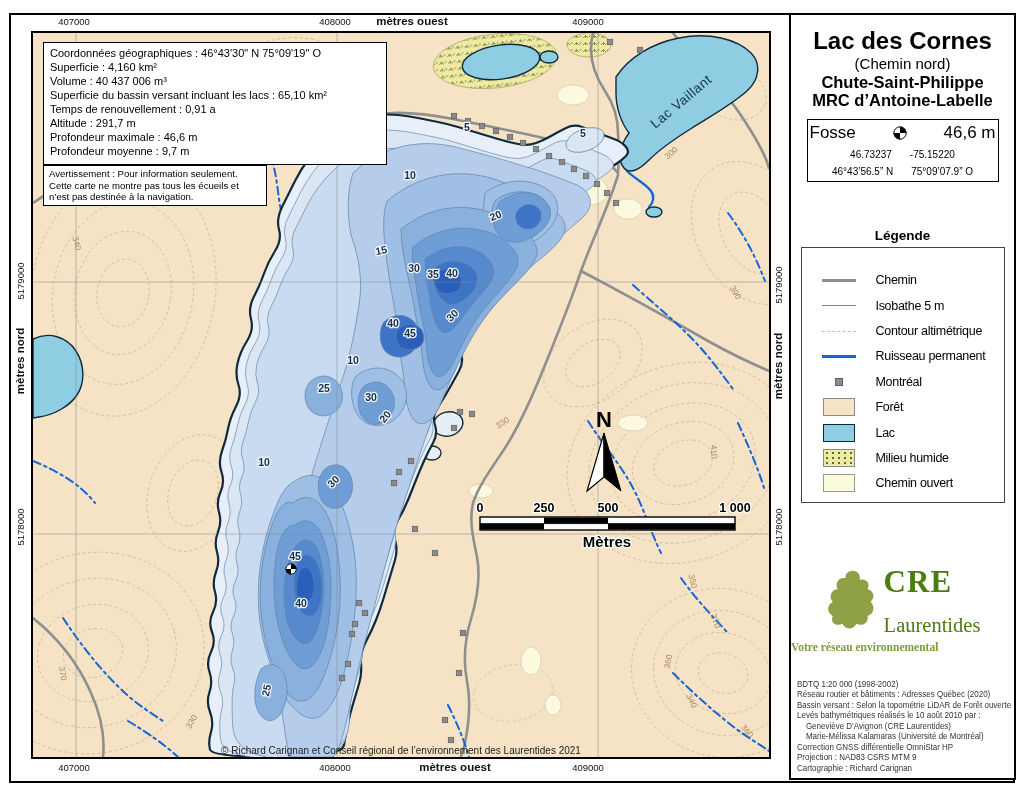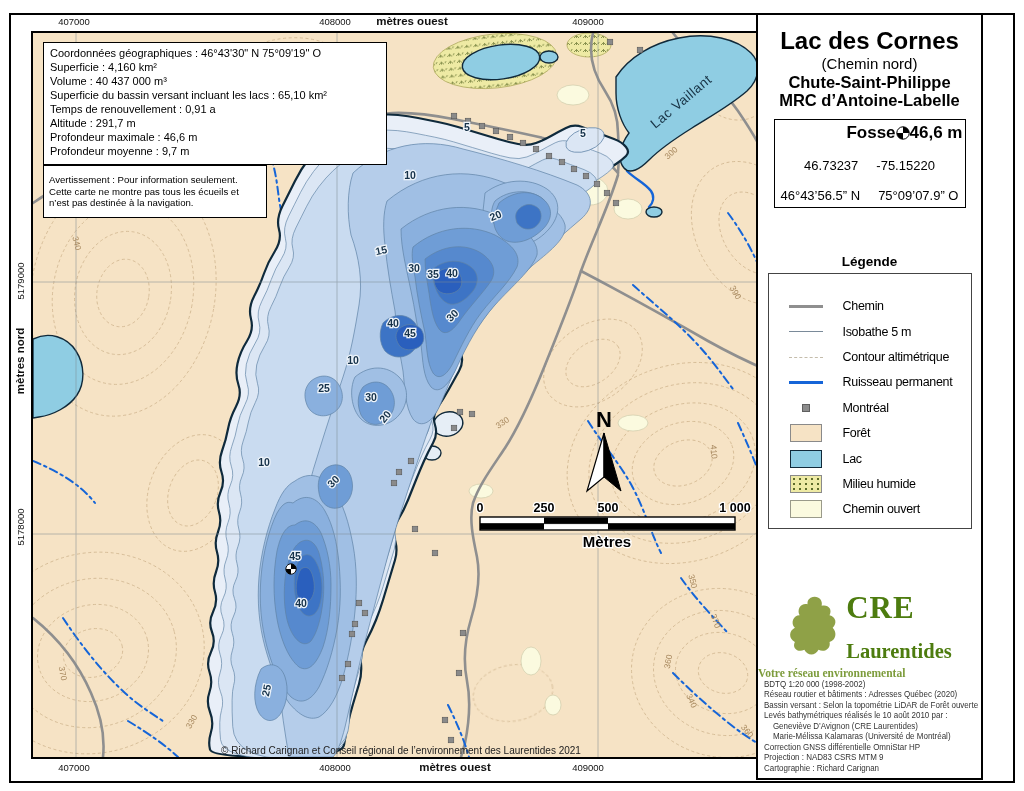--- a/index.html
+++ b/index.html
@@ -9,60 +9,60 @@
   
   #map-frame{position:absolute;left:31px;top:31px;width:736px;height:724px;border:2px solid #000;
              background:#f6e3c5;}
   #map-svg{position:absolute;left:0;top:0;}
   .axis-label{position:absolute;transform:translate(-50%,-50%);font-size:9.5px;color:#111;white-space:nowrap;}
   .axis-label.vert{transform:translate(-50%,-50%) rotate(-90deg);}
   .axis-label.unit{font-size:11.5px;font-weight:bold;}
   .info-box{position:absolute;left:10px;top:9px;width:330px;border:1.5px solid #000;background:#fff;
             padding:4px 6px 5px;font-size:11px;line-height:1.27;color:#000;}
   .warn-box{position:absolute;left:10px;top:132px;width:212px;border:1.5px solid #000;background:#fff;
-            padding:8px 5px;font-size:9.6px;line-height:1.22;color:#000;}
+            padding:2px 5px;font-size:9.6px;line-height:1.22;color:#000;}
   .map-copyright{position:absolute;left:0;bottom:1px;width:100%;text-align:center;font-size:10px;color:#222;}
   
   .dl{font:600 10.5px "Liberation Sans",sans-serif;fill:#16324a;stroke:#eef4fa;stroke-width:2.6px;
       paint-order:stroke;text-anchor:middle;}
   .el{font:8.5px "Liberation Sans",sans-serif;fill:#a8895f;text-anchor:middle;}
   .sb{font:700 12.5px "Liberation Sans",sans-serif;fill:#000;stroke:#fff;stroke-width:2.5px;paint-order:stroke;text-anchor:middle;}
   .sbu{font:700 15px "Liberation Sans",sans-serif;fill:#000;stroke:#fff;stroke-width:2.5px;paint-order:stroke;text-anchor:middle;}
   .north-n{font:700 22px "Liberation Sans",sans-serif;fill:#000;text-anchor:middle;}
   .vaillant{font:13.5px "Liberation Sans",sans-serif;fill:#173244;letter-spacing:.5px;text-anchor:middle;}
   
-  #panel{position:absolute;left:756px;top:13px;width:223px;height:763px;border:2px solid #000;background:#fff;}
+  #panel{position:absolute;left:789px;top:13px;width:223px;height:763px;border:2px solid #000;background:#fff;}
   .title-block{text-align:center;margin-top:13px;line-height:1.12;}
   .t1{font-size:24px;font-weight:bold;color:#000;}
   .t2{font-size:15px;color:#000;margin-top:1px;}
   .t3{font-size:16.5px;font-weight:bold;}
   .t4{font-size:16.5px;font-weight:bold;}
   .fosse-box{margin:9px auto 0;width:186px;border:1px solid #000;padding:3px 2px 4px;text-align:center;}
-  .fosse-l1{display:flex;align-items:center;justify-content:flex-end;font-size:17px;font-weight:bold;}
-  .fosse-l2,.fosse-l3{font-size:13px;margin-top:15px;display:flex;justify-content:center;gap:18px;}
+  .fosse-l1{display:flex;align-items:center;justify-content:space-between;font-size:17px;font-weight:normal;}
+  .fosse-l2,.fosse-l3{font-size:10px;margin-top:6px;display:flex;justify-content:center;gap:18px;}
   .legend-title{text-align:center;font-weight:bold;font-size:13.5px;margin-top:46px;}
   .legend-box{margin:4px auto 0;width:202px;border:1px solid #444;padding:20px 0 6px;}
   .lg-row{display:flex;align-items:center;height:25.4px;}
   .lg-swcol{width:74px;display:flex;justify-content:center;flex:none;}
   .lg-label{font-size:12.5px;letter-spacing:-0.3px;color:#000;}
   .sw-chemin{width:34px;height:3px;background:#8f8f8f;}
   .sw-isobathe{width:34px;height:1.2px;background:#7a8a99;}
   .sw-contour{width:34px;height:0;border-top:1.4px dashed #c4bcab;}
   .sw-rperm{width:34px;height:2.6px;background:#1565d8;}
   .sw-rint{width:34px;height:2.6px;background:repeating-linear-gradient(90deg,#1565d8 0 9px,transparent 9px 12px,#1565d8 12px 15px,transparent 15px 18px);}
   .sw-batiment{width:6px;height:6px;background:#8c8c8c;border:1px solid #5f5f5f;}
   .sw-foret{width:30px;height:16px;background:#f6e3c5;border:1px solid #8a8a8a;}
   .sw-lac{width:30px;height:16px;background:#8fcde3;border:1px solid #10293a;}
   .sw-humide{width:30px;height:16px;border:1px solid #8a8a8a;background-color:#eeeaa4;
      background-image:radial-gradient(circle at 3px 3px,#5d6b2a 0.8px,transparent 0.95px);background-size:6px 5px;}
   .sw-ouvert{width:30px;height:16px;background:#fbfadf;border:1px solid #9a9a8a;}
   .logo-row{display:flex;align-items:center;justify-content:center;gap:7px;margin-top:62px;}
   .logo-text{text-align:left;font-family:"Liberation Serif",serif;color:#4d7c0f;line-height:1;}
   .logo-cre{font-size:31px;font-weight:bold;letter-spacing:1px;}
-  .logo-laur{font-size:20.5px;font-weight:bold;margin-top:18px;}
+  .logo-laur{font-size:20.5px;font-weight:normal;margin-top:18px;}
   .logo-tag{font-family:"Liberation Serif",serif;font-weight:bold;font-size:11.5px;color:#7d9c3c;margin-top:4px;}
   .credits{position:absolute;left:6px;bottom:5px;font-size:8.6px;line-height:1.22;color:#333;
            white-space:pre;transform:scaleX(.93);transform-origin:left bottom;}
 </style>
 </head>
 <body>
 
 <div id="page">
   <div class="outer-border"></div>
 
@@ -304,21 +304,21 @@
             <text x="575" y="479" class="sb">500</text>
             <text x="702" y="479" class="sb">1 000</text>
             <text x="574" y="514" class="sbu">Mètres</text>
           </g>
       </g>
     </svg>
 
     <div class="info-box" id="info-box">
         <div>Coordonnées géographiques : 46°43'30" N   75°09'19" O</div>
         <div>Superficie : 4,160 km²</div>
-        <div>Volume : 40 437 000 m³</div>
+        <div>Volume : 40 437 006 m³</div>
         <div>Superficie du bassin versant incluant les lacs : 65,10 km²</div>
         <div>Temps de renouvellement : 0,91 a</div>
         <div>Altitude : 291,7 m</div>
         <div>Profondeur maximale : 46,6 m</div>
         <div>Profondeur moyenne : 9,7 m</div>
       </div>
     <div class="warn-box" id="warn-box">
         <div>Avertissement : Pour information seulement.</div>
         <div>Cette carte ne montre pas tous les écueils et</div>
         <div>n’est pas destinée à la navigation.</div>

